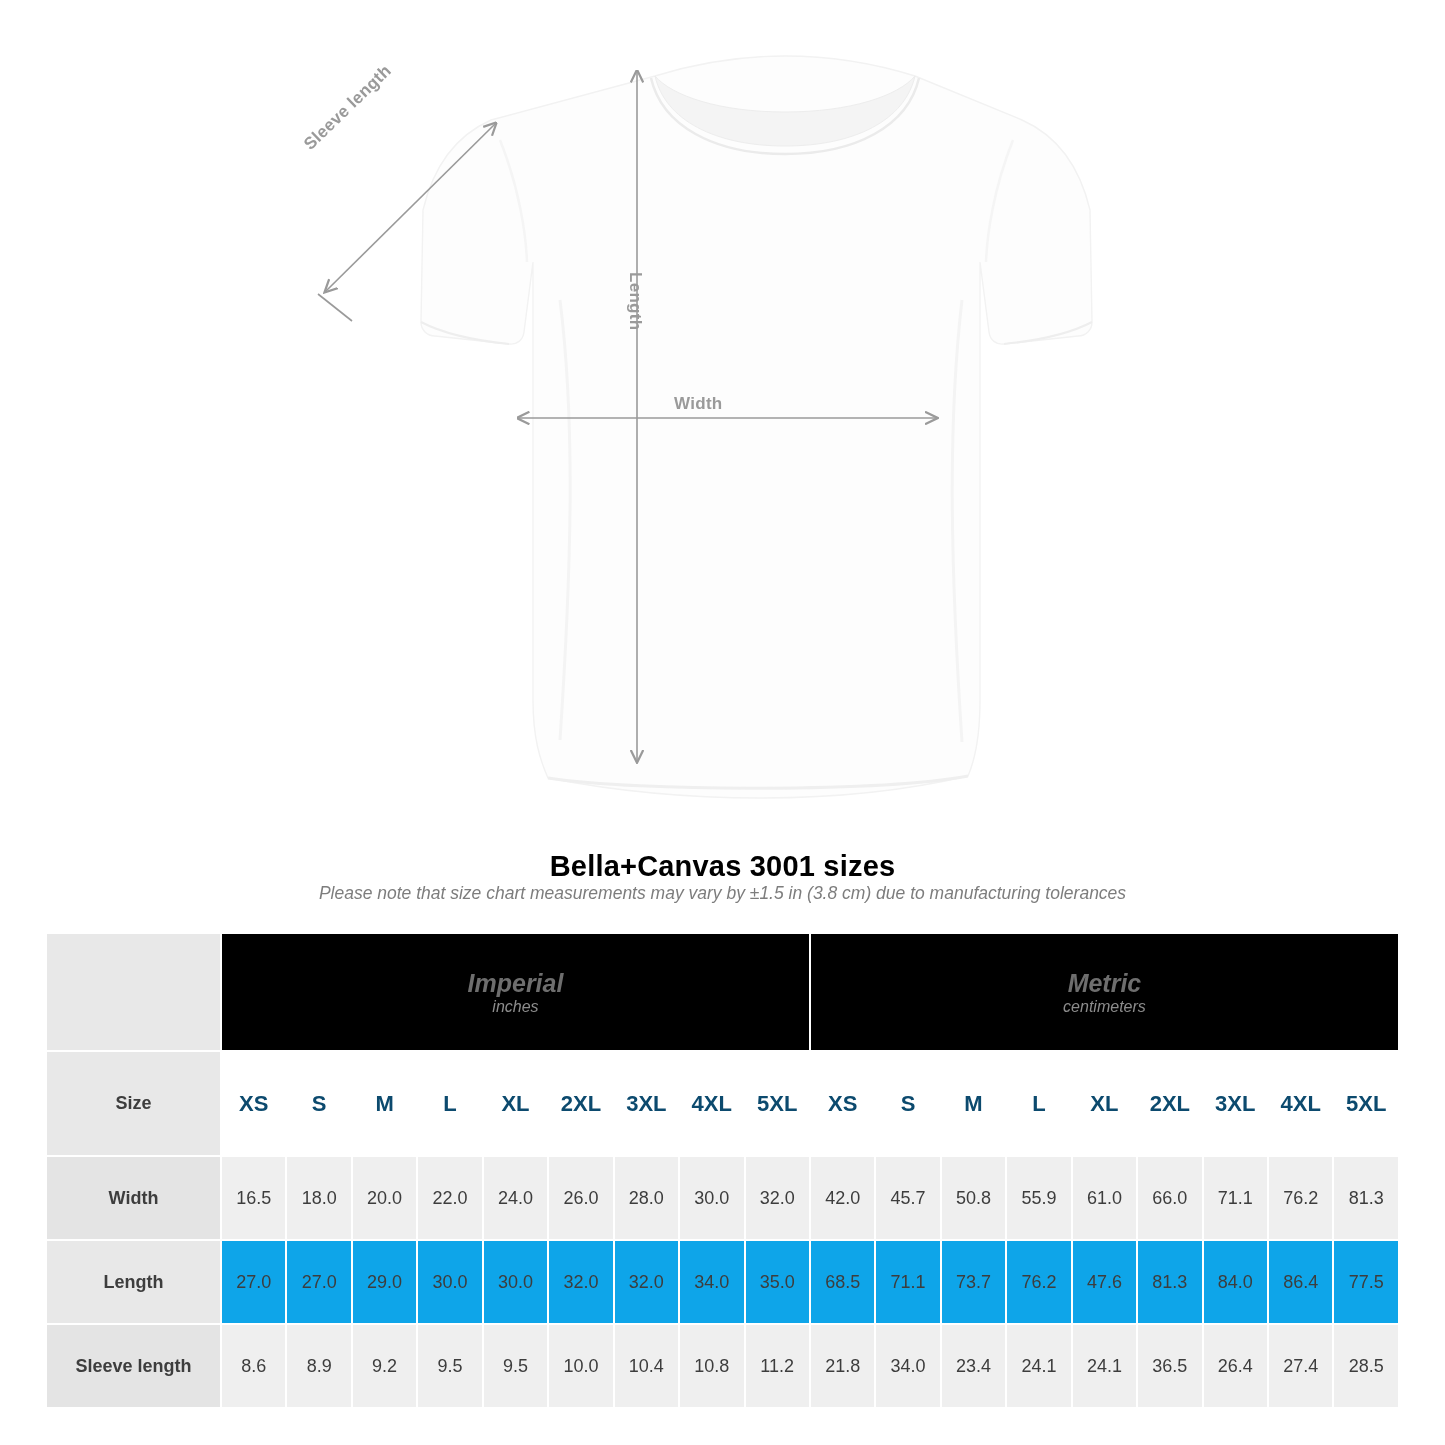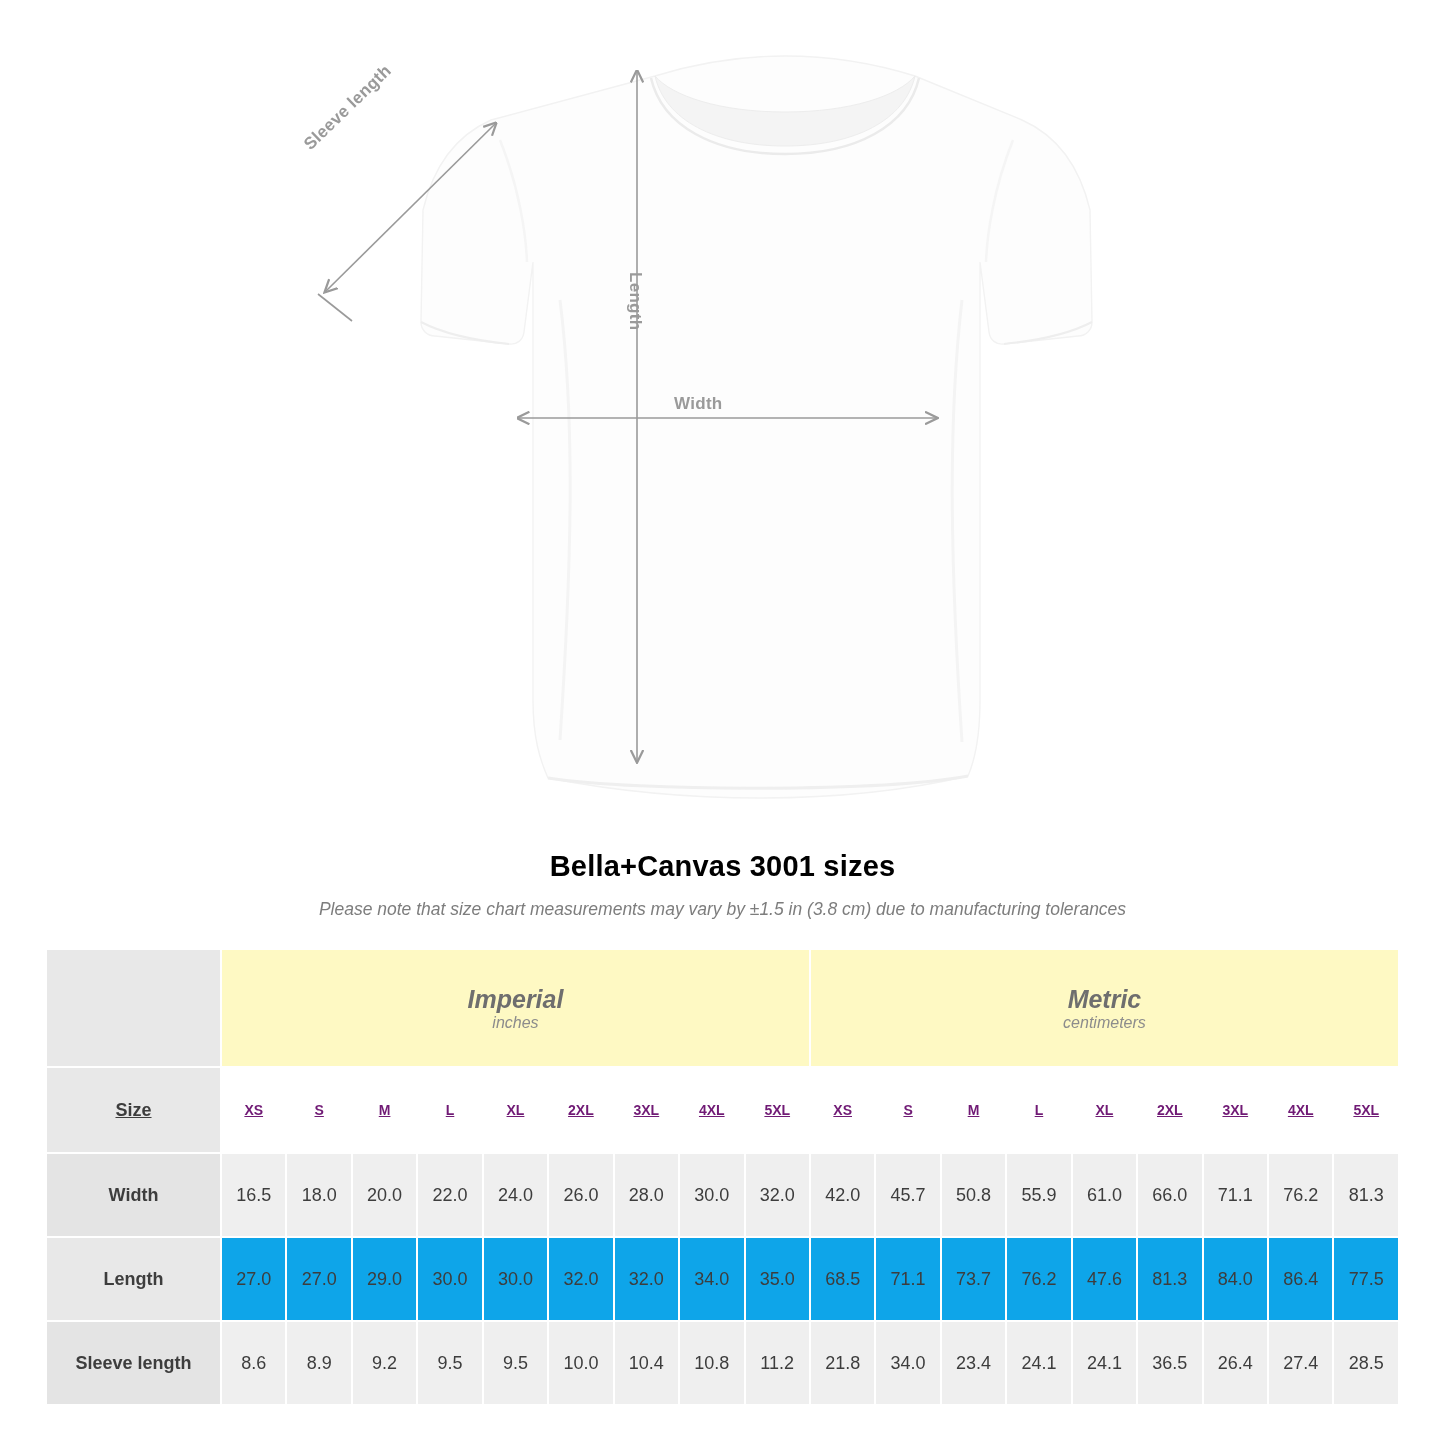--- a/index.html
+++ b/index.html
@@ -48,21 +48,20 @@
 
   
   .title-block { text-align: center; margin-top: 20px; }
   .chart-title {
     font-size: 29px;
     font-weight: bold;
     color: #000000;
     letter-spacing: 0.2px;
   }
   .chart-note {
-    margin-top: 16px;
     font-size: 17.5px;
     font-style: italic;
     color: #7d7d7d;
   }
 
   
   .table-wrap {
     margin: 28px 45px 0 45px;
     width: 1355px;
   }
@@ -71,50 +70,50 @@
     border-collapse: collapse;
     table-layout: fixed;
   }
   table.size-table td, table.size-table th {
     border: 2px solid #ffffff;
     text-align: center;
     vertical-align: middle;
   }
   
   .unit-cell {
-    background: #fef9c3;
+    background: #000000;
     height: 118px;
     padding: 0;
   }
   .unit-name {
     font-size: 25px;
     font-style: italic;
     font-weight: bold;
     color: #6e6e6e;
   }
   .unit-sub {
     font-size: 16px;
     font-style: italic;
     color: #8c8c8c;
   }
   .corner-cell { background: #e8e8e8; }
 
   
-  .row-head td { height: 86px; text-decoration: underline; }
+  .row-head td { height: 105px; }
   .rowlabel {
     background: #e8e8e8;
     font-weight: bold;
     font-size: 18px;
     color: #3d3d3d;
   }
   .size-head {
     background: #ffffff;
     font-weight: bold;
-    font-size: 14px;
-    color: #701a75;
+    font-size: 22px;
+    color: #0c4a6e;
   }
   
   .data-row td { height: 84px; }
   .data-row.alt .val { background: #efefef; }
   .data-row.alt .rowlabel { background: #e4e4e4; }
   .val {
     background: #0ea5e9;
     font-size: 18px;
     color: #3d3d3d;
   }

